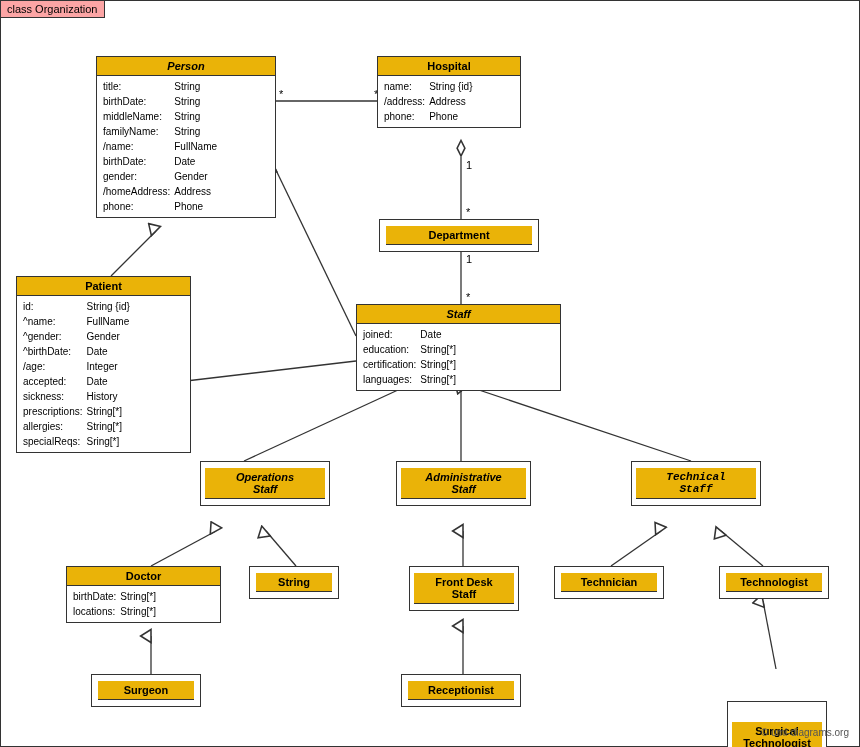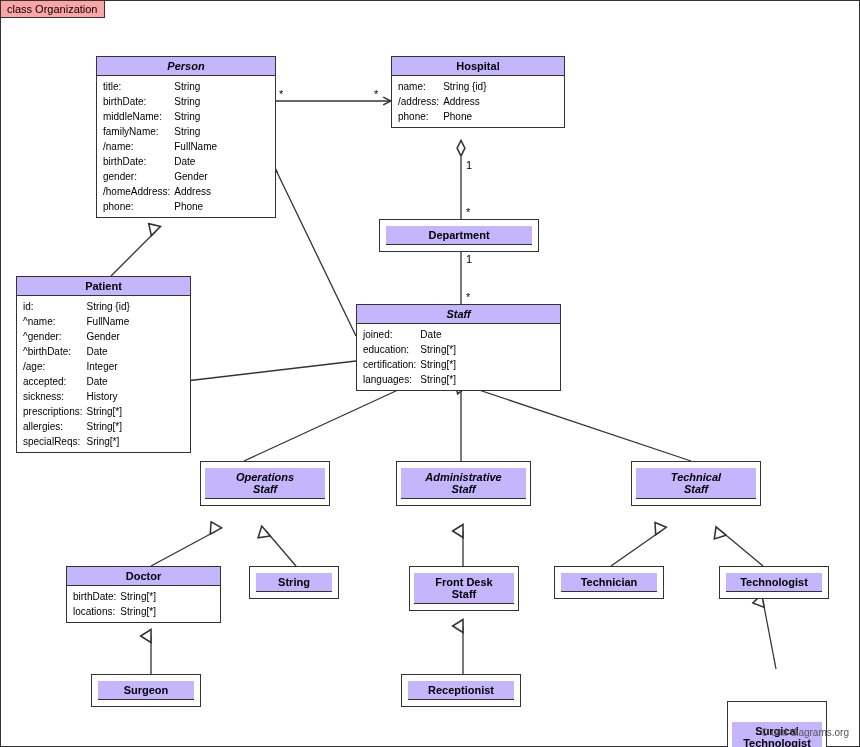--- a/index.html
+++ b/index.html
@@ -32,21 +32,21 @@
       position: absolute;
       border: 1.5px solid #333;
       background: #fff;
       text-align: center;
     }
     .uml-class .class-header {
       border-bottom: 1.5px solid #333;
       padding: 3px 6px;
       font-weight: bold;
       font-style: italic;
-      background: #c4b5fd;
+      background: #eab308;
       white-space: nowrap;
     }
     .uml-class .class-header.non-italic {
       font-style: normal;
     }
     .uml-class .class-body {
       padding: 3px 6px;
       text-align: left;
       font-style: normal;
       font-size: 10px;
@@ -178,21 +178,21 @@
             </tr>
         <tr>
               <td>phone:</td>
               <td>Phone</td>
             </tr>
       </tbody>
         </table>
     </div>
   </div>
 
-  <div class="uml-class" style="left:390px; top:55px; width:174px;">
+  <div class="uml-class" style="left:376px; top:55px; width:144px;">
     <div class="class-header non-italic">Hospital</div>
     <div class="class-body">
       <table>
         <tbody>
             <tr>
               <td>name:</td>
               <td>String {id}</td>
             </tr>
         <tr>
               <td>/address:</td>
@@ -288,21 +288,21 @@
   </div>
 
   <div class="uml-class" style="left:155px; top:460px; width:130px; padding: 6px 4px; margin-left: 44px;">
     <div class="class-header"><em>Operations<br>Staff</em></div>
   </div>
 
   <div class="uml-class" style="left:395px; top:460px; width:135px; padding: 6px 4px;">
     <div class="class-header"><em>Administrative<br>Staff</em></div>
   </div>
 
-  <div class="uml-class" style="left:630px; top:460px; width:130px; padding: 6px 4px;">
+  <div class="uml-class" style="left:630px; top:460px; width:130px; padding: 6px 4px; font-family: Liberation Mono, monospace;">
     <div class="class-header"><em>Technical<br>Staff</em></div>
   </div>
 
   <div class="uml-class" style="left:65px; top:565px; width:155px;">
     <div class="class-header non-italic">Doctor</div>
     <div class="class-body">
       <table>
         <tbody>
             <tr>
               <td>birthDate:</td>

